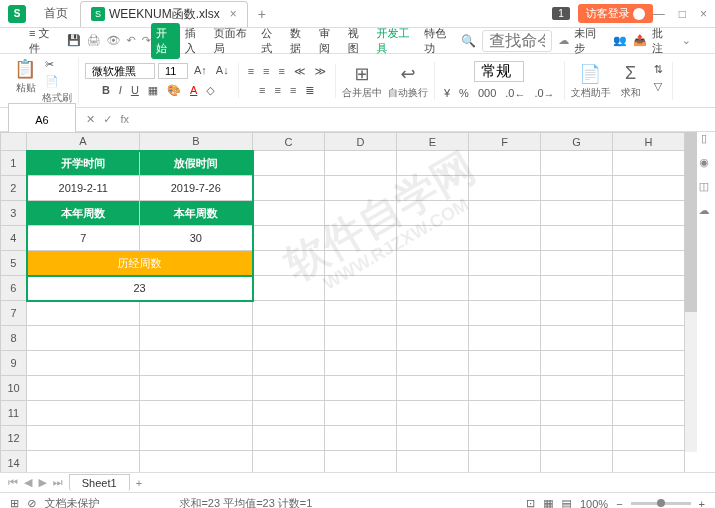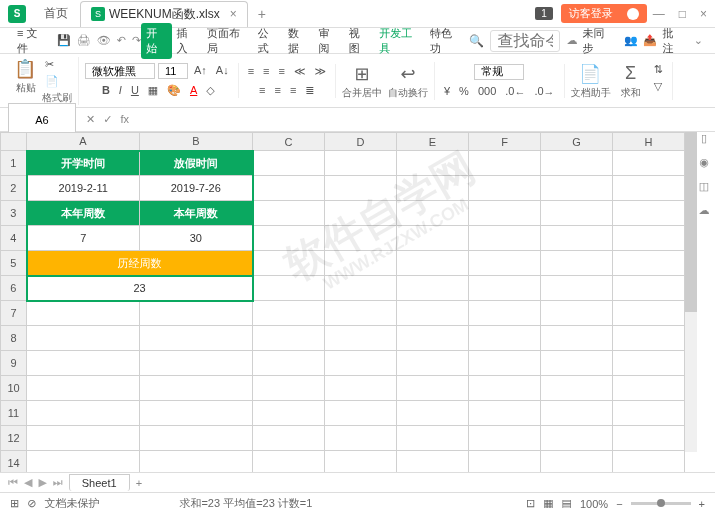--- a/index.html
+++ b/index.html
@@ -8,41 +8,41 @@
 
 .titlebar { height: 28px; background: #fff; border-bottom: 1px solid #ddd; display: flex; align-items: center; padding: 0 8px; }
 .app-icon { width: 18px; height: 18px; background: #0aa860; border-radius: 3px; display: flex; align-items: center; justify-content: center; color: #fff; font-size: 10px; font-weight: bold; margin-right: 6px; }
 .tab-home { padding: 16px 12px; color: #555; }
 .tab-file { display: flex; align-items: center; padding: 4px 10px; border: 1px solid #ccc; border-bottom: none; border-radius: 4px 4px 0 0; background: #fff; }
 .tab-file-icon { width: 14px; height: 14px; background: #0aa860; border-radius: 2px; margin-right: 4px; display: inline-flex; align-items: center; justify-content: center; color: #fff; font-size: 9px; }
 .tab-close { margin-left: 10px; color: #888; cursor: pointer; }
 .tab-add { margin-left: 10px; color: #888; font-size: 14px; cursor: pointer; }
 .spacer { flex: 1; }
 .badge-num { background: #555; color: #fff; padding: 1px 6px; border-radius: 2px; font-size: 10px; margin-right: 8px; }
-.guest-login { background: #ff7043; color: #fff; padding: 2px 8px; border-radius: 3px; font-size: 11px; margin-right: 6px; display: flex; align-items: center; gap: 14px; }
+.guest-login { background: #ff7043; color: #fff; padding: 2px 8px; border-radius: 3px; font-size: 11px; display: flex; align-items: center; gap: 3px; }
 .avatar-circle { width: 12px; height: 12px; background: #fff; border-radius: 50%; display: inline-block; }
 .window-controls { display: flex; gap: 14px; color: #888; font-size: 12px; }
 
 
-.menubar { height: 26px; background: #fff; display: flex; align-items: center; padding: 0 12px; border-bottom: 1px solid #e0e0e0; }
+.menubar { height: 26px; background: #fff; display: flex; align-items: center; padding: 0 24px; border-bottom: 1px solid #e0e0e0; }
 .menu-item { padding: 3px 5px; font-size: 11px; color: #444; cursor: pointer; }
 .menu-item.active { background: #0aa860; color: #fff; border-radius: 3px; }
 .menu-item.highlight { color: #0aa860; }
 .menu-right-icon { margin-left: 6px; color: #888; font-size: 11px; }
 .search-input { border: 1px solid #ddd; border-radius: 3px; padding: 1px 6px; font-size: 16px; width: 70px; margin-left: 6px; color: #aaa; }
 
 
 .ribbon { height: 54px; background: #fff; display: flex; align-items: center; padding: 2px 8px; border-bottom: 1px solid #ddd; }
 .ribbon-group { display: flex; flex-direction: column; align-items: center; padding: 0 6px; border-right: 1px solid #eee; font-size: 10px; color: #666; }
 .ribbon-big-icon { width: 24px; height: 24px; display: flex; align-items: center; justify-content: center; font-size: 18px; }
 .ribbon-small-row { display: flex; gap: 3px; }
 .font-box, .size-box { border: 1px solid #ccc; font-size: 11px; padding: 1px 6px; }
 .font-box { width: 70px; }
 .size-box { width: 30px; }
-.combo-box { border: 1px solid #ccc; font-size: 11px; padding: 1px 6px; width: 50px; }
+.combo-box { border: 1px solid #ccc; font-size: 15px; padding: 1px 6px; width: 50px; }
 .icon-btn { font-size: 11px; padding: 1px 3px; color: #555; }
 
 
 .formula-bar { height: 24px; background: #fff; display: flex; align-items: center; border-bottom: 1px solid #ddd; padding: 0 8px; }
 .name-box { width: 68px; border: 1px solid #ccc; font-size: 11px; text-align: center; padding: 10px 4px; }
 .fx-icons { display: flex; gap: 8px; margin: 0 10px; color: #888; font-size: 11px; }
 .formula-input { flex: 1; font-size: 11px; padding: 2px 4px; font-family: Consolas, monospace; }
 
 
 .grid-container { position: relative; background: #fff; height: 340px; overflow: hidden; }

